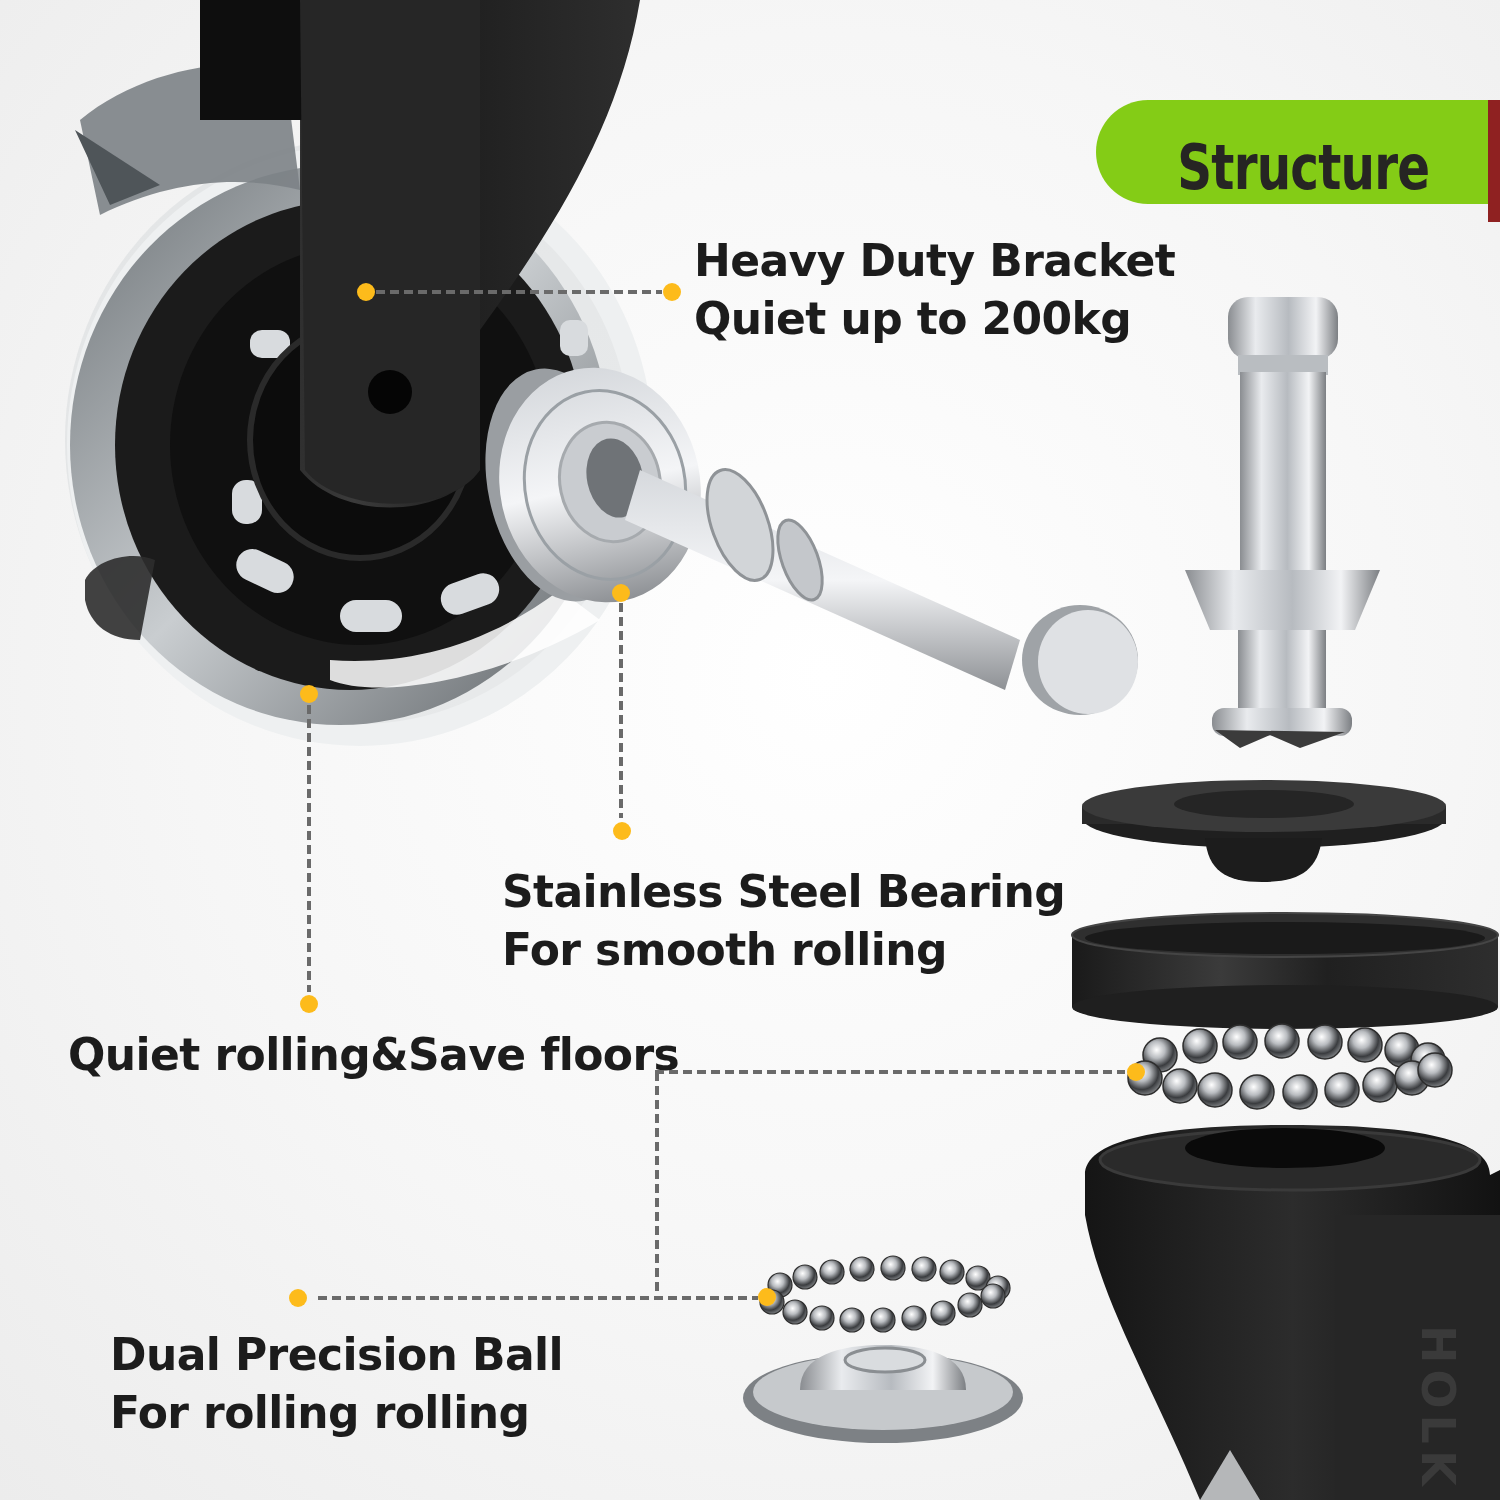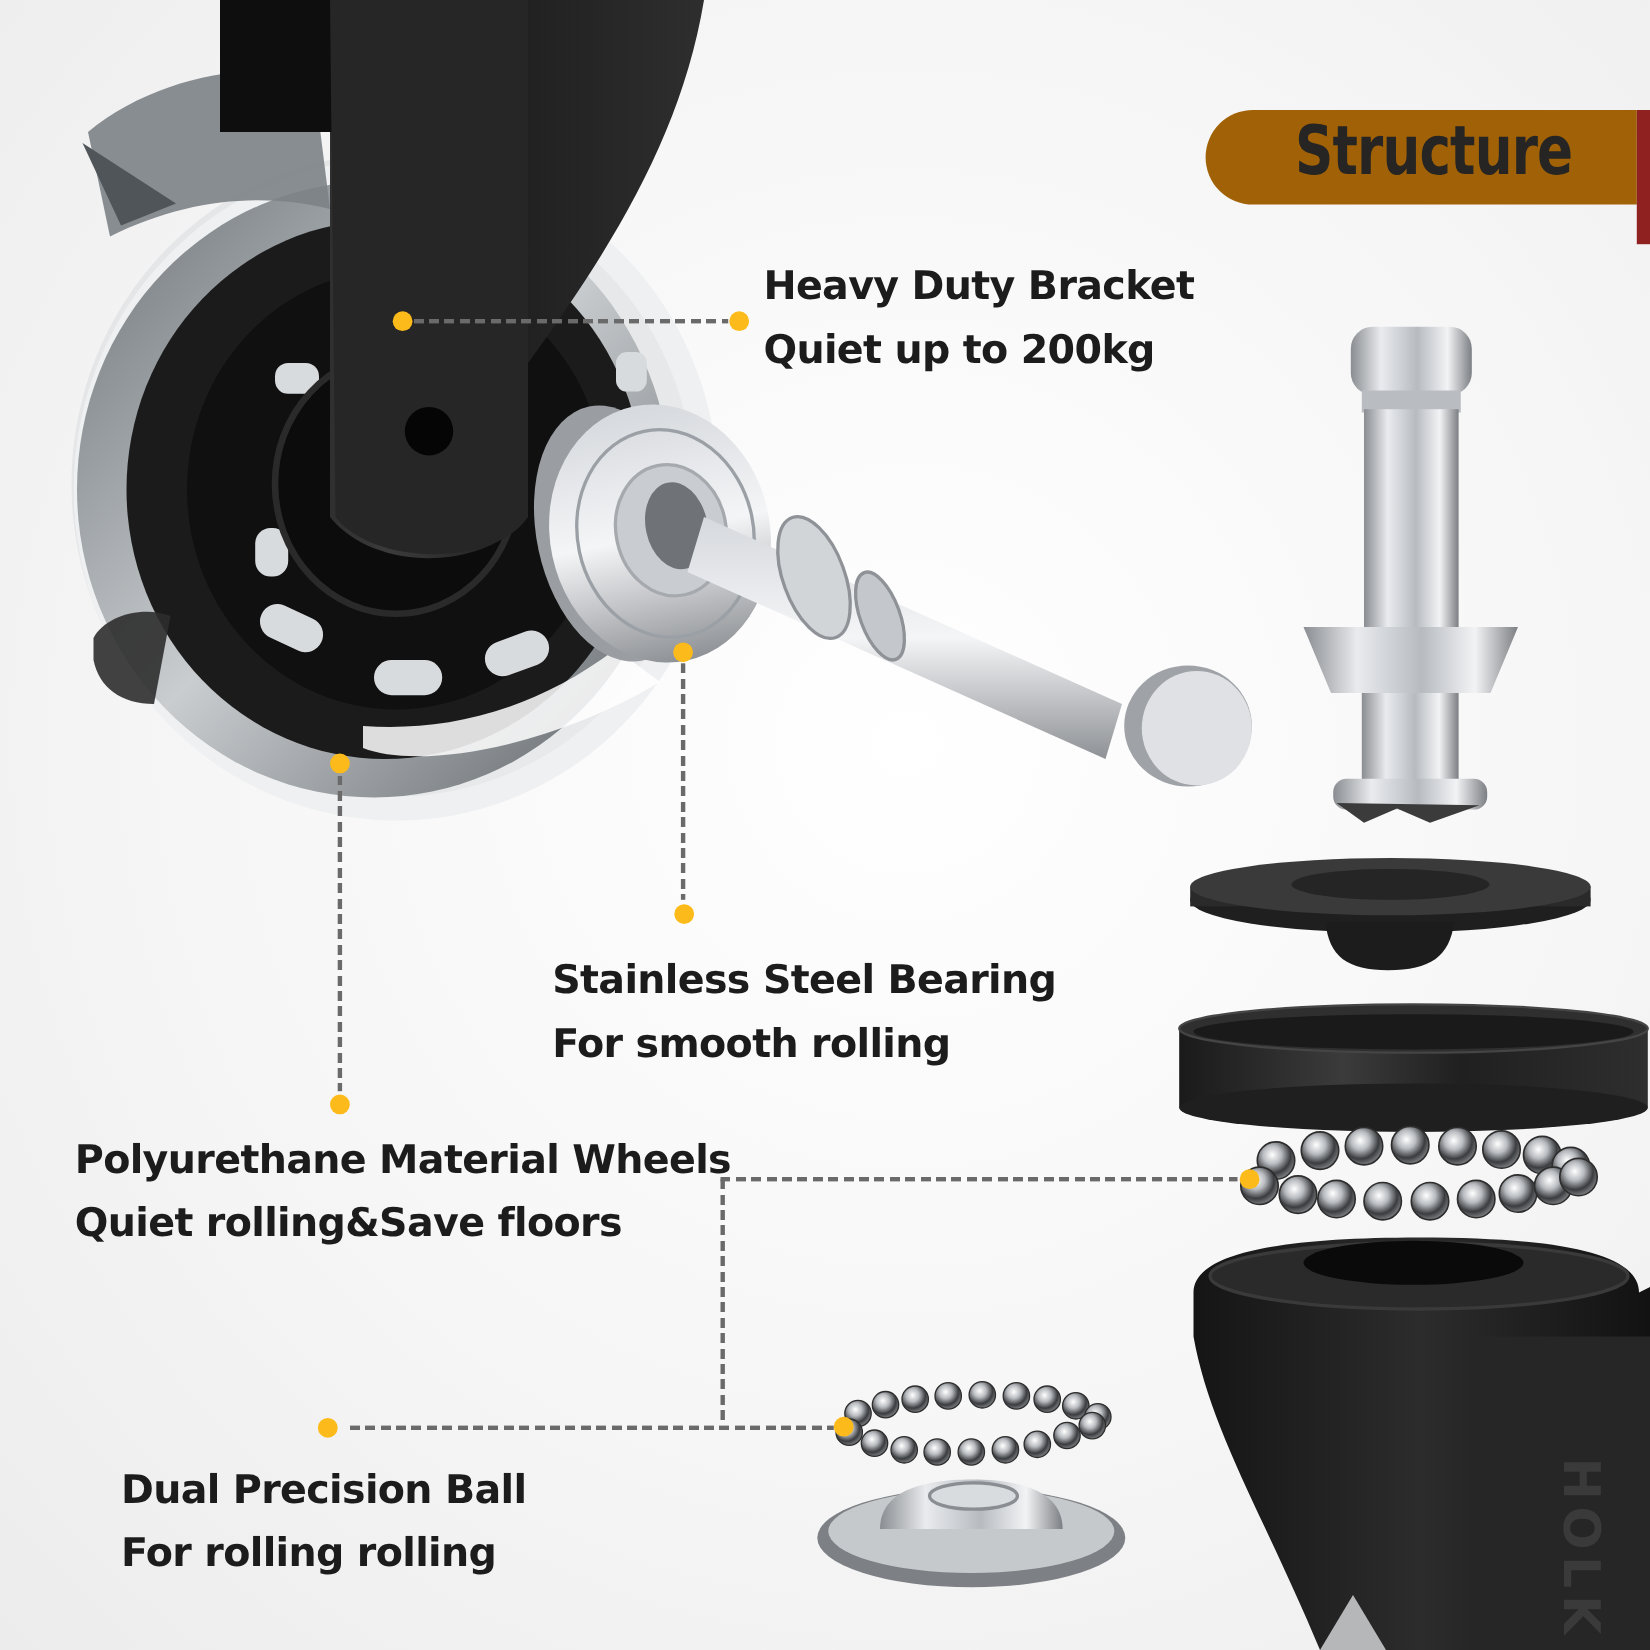--- a/index.html
+++ b/index.html
@@ -6,32 +6,32 @@
   html, body { width: 1500px; height: 1500px; overflow: hidden; }
   body {
     position: relative;
     background: radial-gradient(ellipse at 55% 45%, #ffffff 0%, #f6f6f6 55%, #ececec 100%);
     font-family: "Liberation Sans", "DejaVu Sans", sans-serif;
   }
   .abs { position: absolute; }
 
   
   .badge {
-    position: absolute; left: 1096px; top: 100px; width: 392px; height: 86px;
-    background: #a16207; border-radius: 61px 0 0 61px;
-    display: flex; align-items: flex-start; justify-content: center;
+    position: absolute; left: 1096px; top: 100px; width: 392px; height: 104px;
+    background: #84cc16; border-radius: 61px 0 0 61px;
+    display: flex; align-items: flex-end; justify-content: center;
   }
   .badge-strip { position: absolute; left: 1488px; top: 100px; width: 12px; height: 122px; background: #8f2121; }
   .badge-text {
     font-family: "DejaVu Sans", sans-serif; font-weight: bold; font-size: 62px;
     color: #262523; letter-spacing: -1px; transform: scaleX(0.78); padding-left: 30px;
   }
 
   
-  .callout { position: absolute; color: #1c1c1c; font-family: "DejaVu Sans", sans-serif; font-weight: bold; font-size: 36px; line-height: 58px; letter-spacing: -0.6px; }
+  .callout { position: absolute; color: #1c1c1c; font-family: "DejaVu Sans", sans-serif; font-weight: bold; font-size: 44px; line-height: 58px; letter-spacing: -0.6px; }
   .callout span { display: block; white-space: nowrap; }
 
   
   .dot { position: absolute; width: 18px; height: 18px; border-radius: 50%; background: #fdbb1b; z-index: 5; }
   .hline { position: absolute; height: 4px; background: repeating-linear-gradient(90deg, #6a6a6a 0 9px, transparent 9px 14px); z-index: 4; }
   .vline { position: absolute; width: 4px; background: repeating-linear-gradient(180deg, #6a6a6a 0 9px, transparent 9px 14px); z-index: 4; }
 
   
   .art { position: absolute; }
 </style>
@@ -240,20 +240,19 @@
   <span>Heavy Duty Bracket</span>
   <span>Quiet up to 200kg</span>
 </div>
 
 <div class="callout" style="left:502px;top:863px;">
   <span>Stainless Steel Bearing</span>
   <span>For smooth rolling</span>
 </div>
 
 <div class="callout" style="left:68px;top:1026px;">
-  <span>Polyurethane Material Wheels</span>
   <span>Quiet rolling&amp;Save floors</span>
 </div>
 
 <div class="callout" style="left:110px;top:1326px;">
   <span>Dual Precision Ball</span>
   <span>For rolling rolling</span>
 </div>
 
 </body></html>

